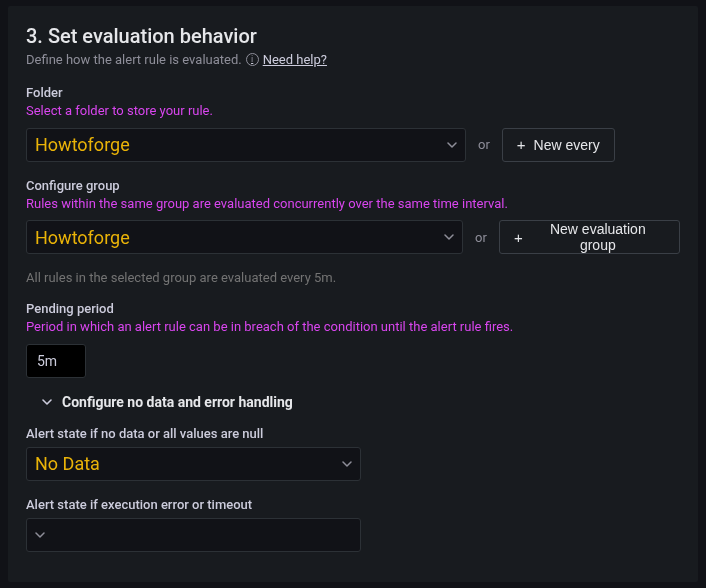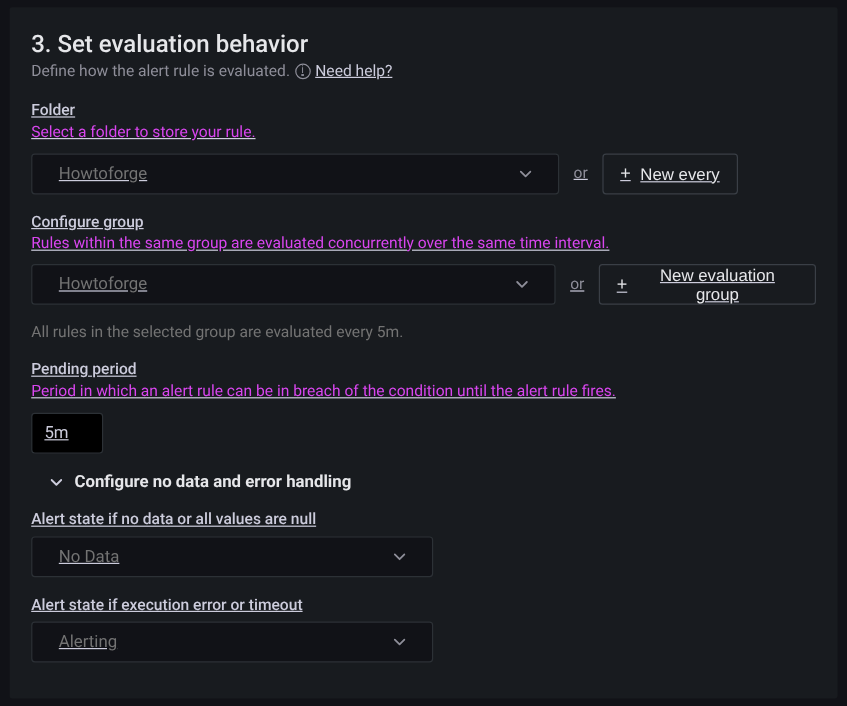--- a/index.html
+++ b/index.html
@@ -45,21 +45,21 @@
     width: 13px;
     height: 13px;
     border: 1px solid #8e8e99;
     border-radius: 50%;
     font-size: 9px;
     line-height: 11px;
     text-align: center;
     color: #8e8e99;
     text-decoration: none;
   }
-  .field-block { margin-bottom: 16px; text-decoration: underline; }
+  .field-block { margin-bottom: 16px; }
   .field-label {
     color: #ccccdc;
     font-size: 13px;
     font-weight: 500;
     margin-bottom: 2px;
   }
   .field-desc {
     color: #d946ef;
     font-size: 13px;
     line-height: 1.35;
@@ -72,23 +72,23 @@
     gap: 12px;
   }
   .select {
     background: #111217;
     border: 1px solid #2c3136;
     border-radius: 3px;
     height: 34px;
     display: flex;
     align-items: center;
     justify-content: space-between;
-    padding: 0 22px;
-    color: #737373;
-    font-size: 14px;
+    padding: 0 8px;
+    color: #eab308;
+    font-size: 18px;
     cursor: pointer;
   }
   .select.w440 { width: 440px; }
   .select.w335 { width: 335px; }
   .select .sel-text { flex: 1; }
   .chevron {
     display: inline-block;
   }
   .chevron svg { display: block; }
   .or-text {
@@ -226,21 +226,20 @@
             </svg>
         </span>
       </div>
     </div>
   </div>
 
   <div class="field-block">
     <div class="field-label">Alert state if execution error or timeout</div>
     <div class="row" style="margin-top:6px;">
       <div class="select w335">
-        <span class="sel-text">Alerting</span>
         <span class="chevron">
           <svg width="10" height="10" viewBox="0 0 10 10">
               <path d="M1 3 L5 7 L9 3" stroke="#8e8e99" stroke-width="1.5" fill="none" stroke-linecap="round" stroke-linejoin="round"></path>
             </svg>
         </span>
       </div>
     </div>
   </div>
 
 </div>

